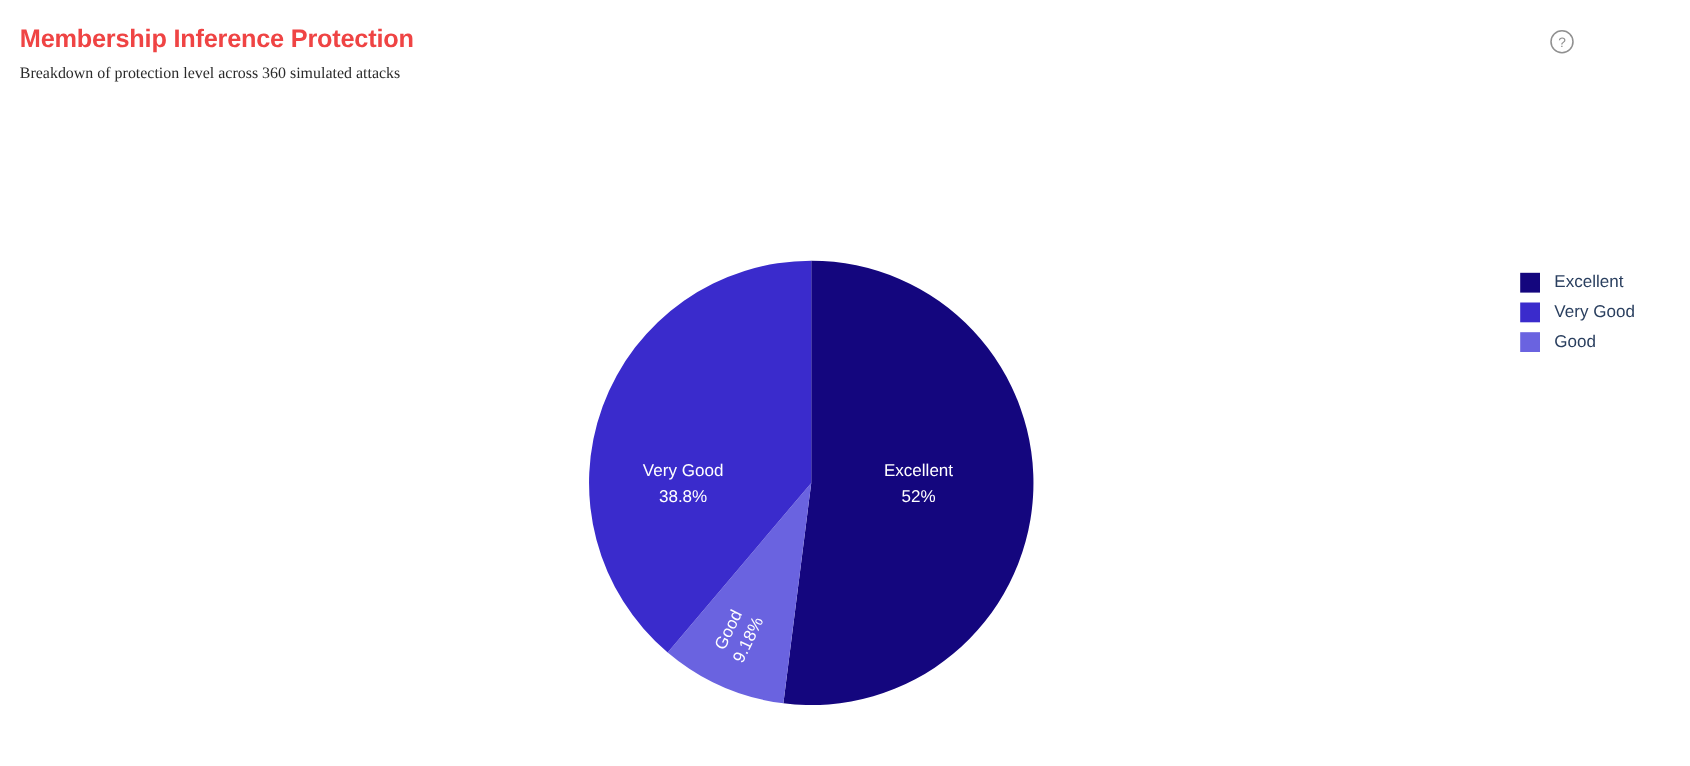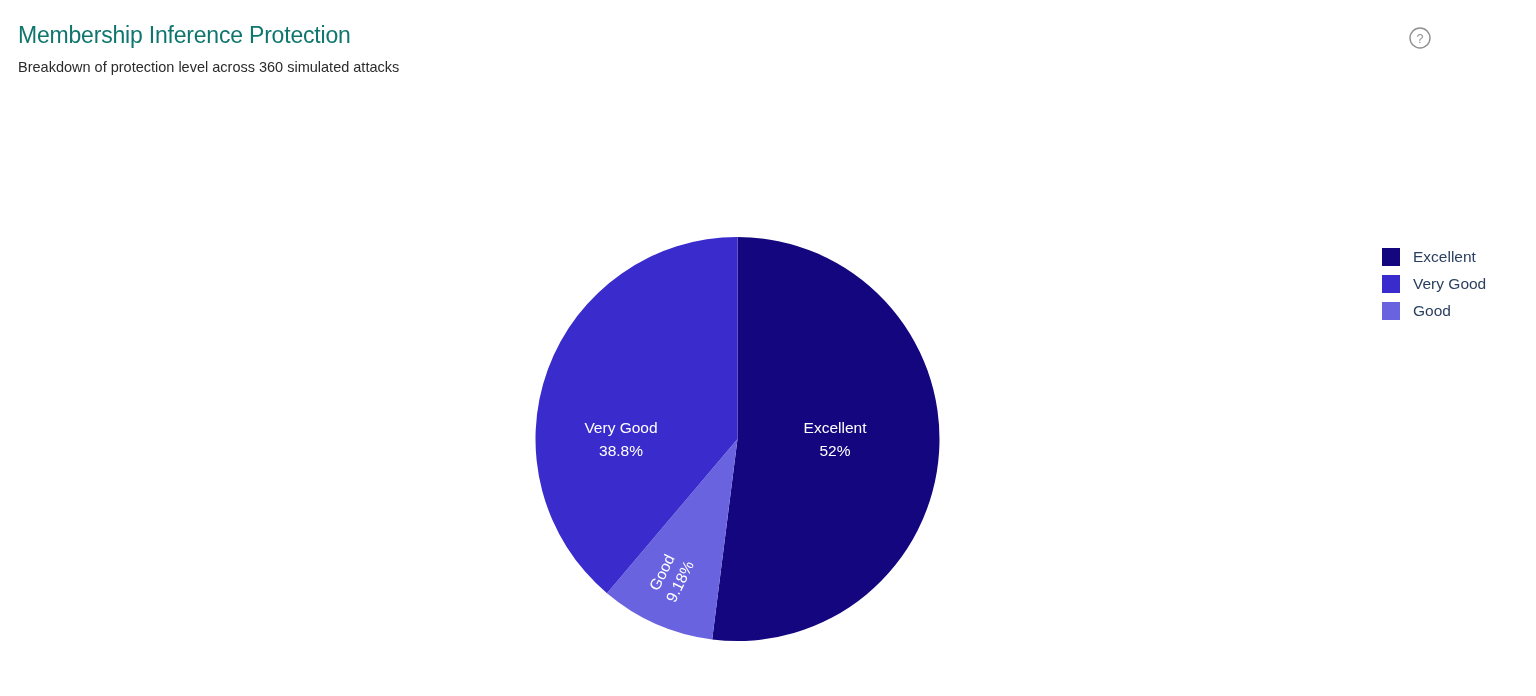--- a/index.html
+++ b/index.html
@@ -17,32 +17,33 @@
 
   
   #header {
     position: absolute;
     left: 18px;
     top: 22px;
     width: 1340px;
   }
   #chart-title {
     font-size: 23px;
-    font-weight: normal;
-    color: #0f766e;
+    font-weight: bold;
+    color: #ef4444;
     letter-spacing: -0.2px;
     line-height: 1.2;
     margin: 0;
   }
   #chart-subtitle {
     font-size: 14.5px;
     font-weight: normal;
     color: #2b2b2b;
     margin: 9px 0 0 0;
     line-height: 1.2;
+    font-family: Liberation Serif, serif;
   }
 
   
   #help-icon {
     position: absolute;
     right: 104px;
     top: 26px;
     width: 24px;
     height: 24px;
     cursor: pointer;

